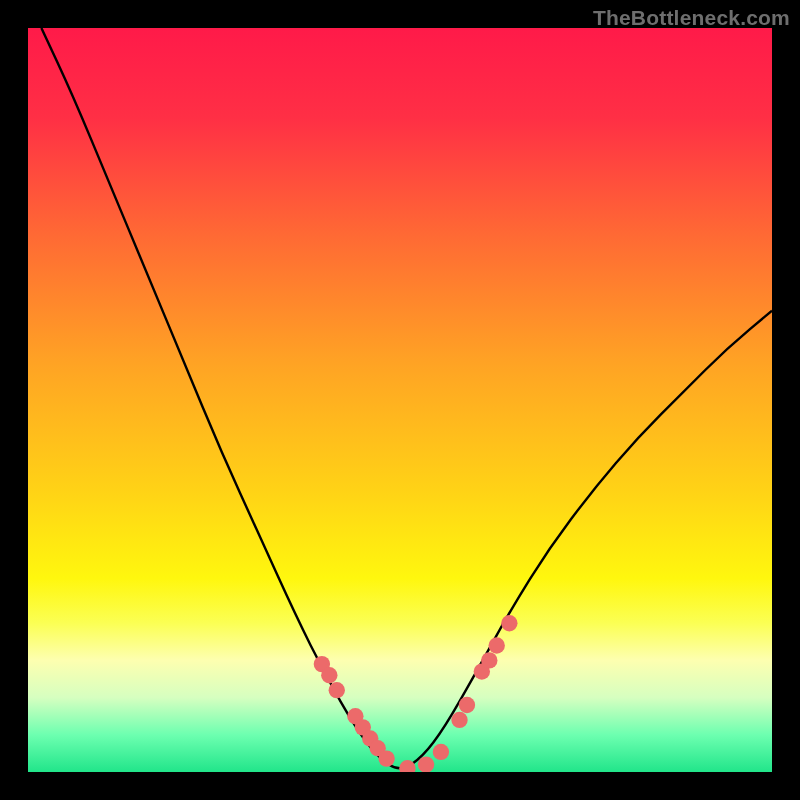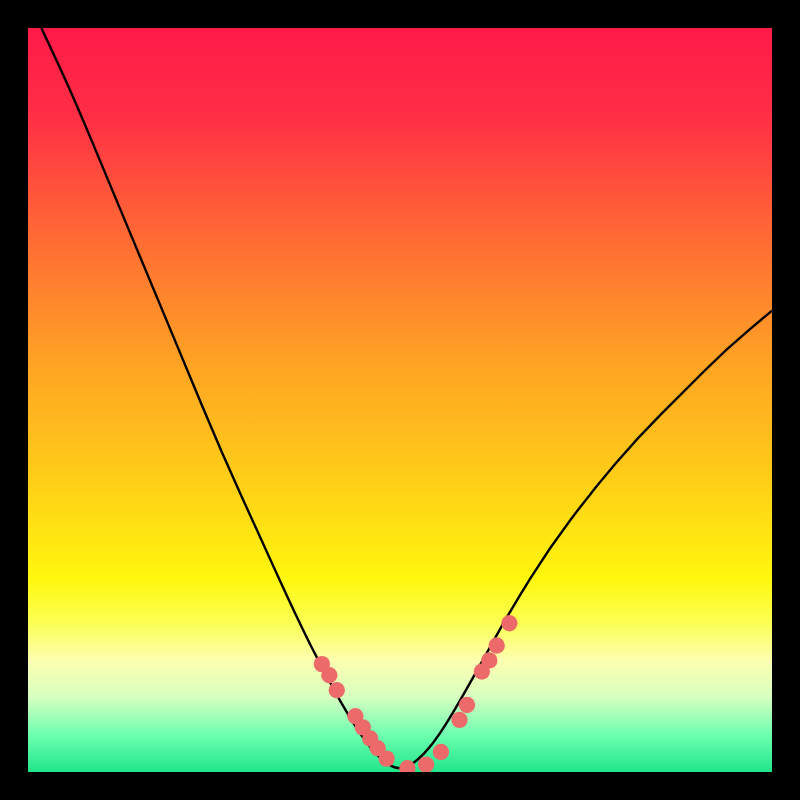--- a/index.html
+++ b/index.html
@@ -88,13 +88,14 @@
           <circle cx="412.92" cy="723.91" r="8.18" fill="#ec6a6a"></circle>
           <circle cx="431.52" cy="691.92" r="8.18" fill="#ec6a6a"></circle>
           <circle cx="438.96" cy="677.04" r="8.18" fill="#ec6a6a"></circle>
           <circle cx="453.84" cy="643.56" r="8.18" fill="#ec6a6a"></circle>
           <circle cx="461.28" cy="632.40" r="8.18" fill="#ec6a6a"></circle>
           <circle cx="468.72" cy="617.52" r="8.18" fill="#ec6a6a"></circle>
           <circle cx="481.37" cy="595.20" r="8.18" fill="#ec6a6a"></circle>
         </g>
     </svg>
   </div>
+  <div class="watermark">TheBottleneck.com</div>
 </div>
 
 </body></html>

